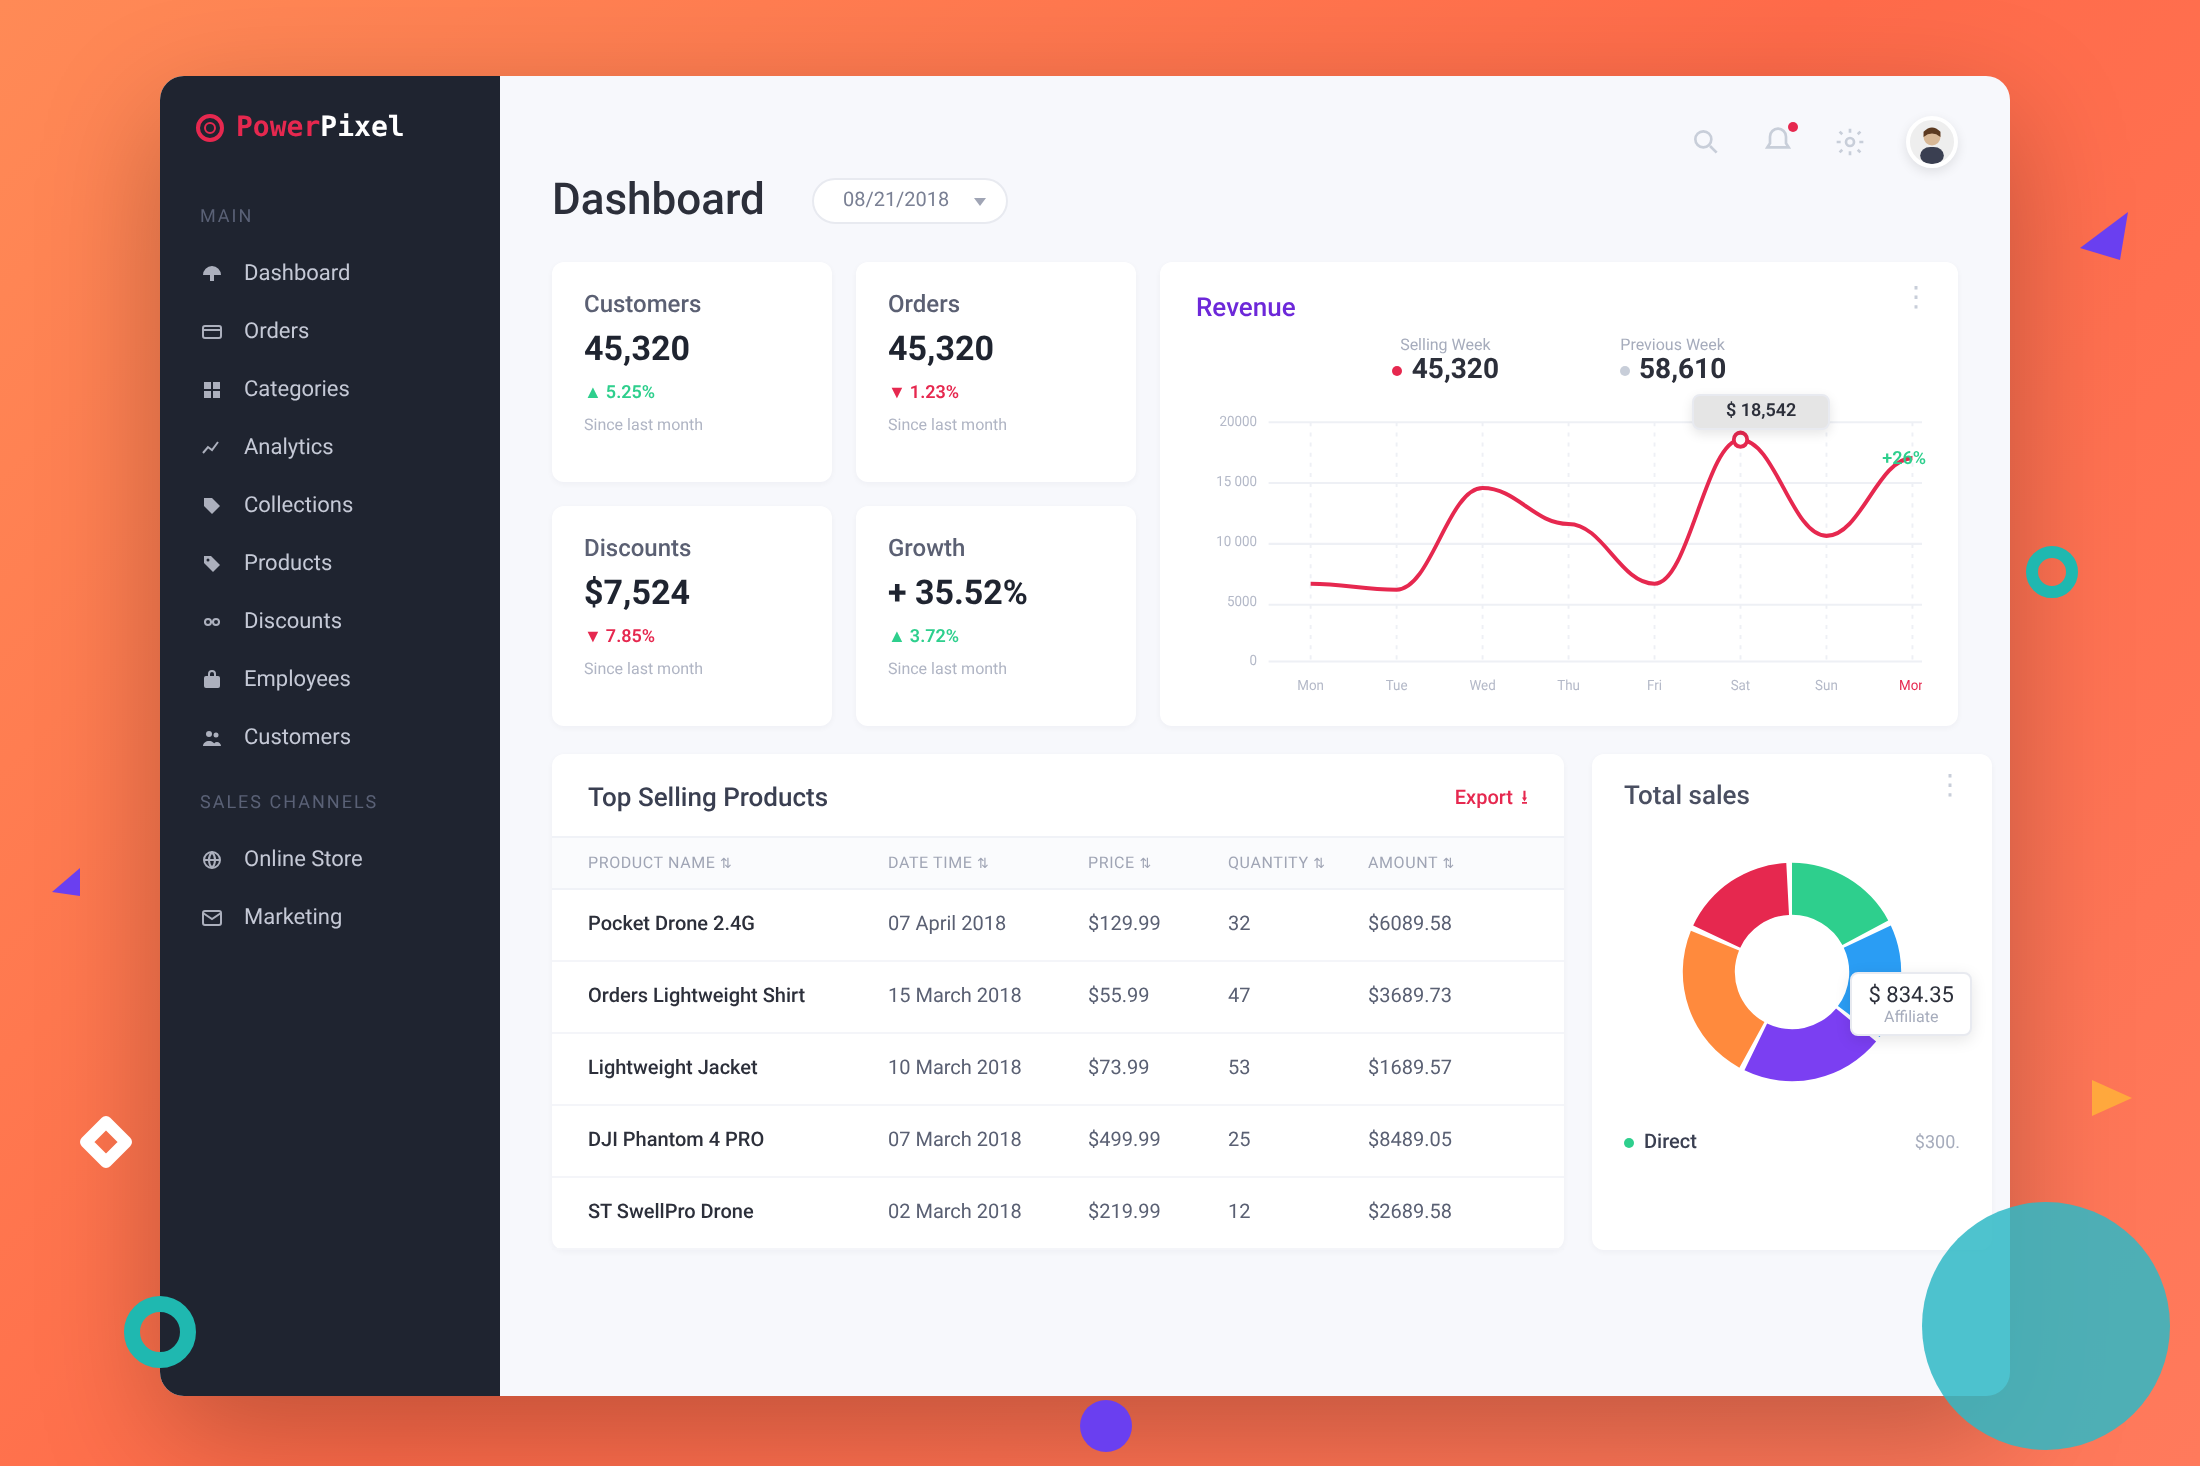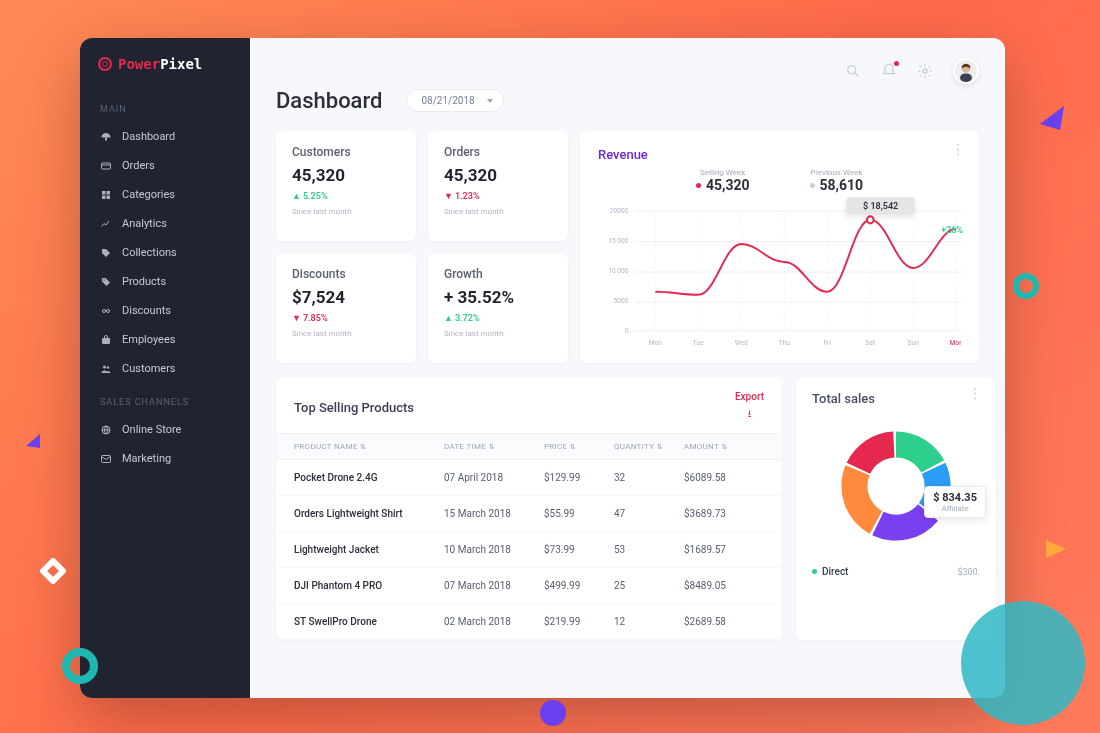--- a/index.html
+++ b/index.html
@@ -182,21 +182,21 @@
   gap: 14px;
 }
 .table-card { padding: 0; }
 .table-head {
   display: flex;
   justify-content: space-between;
   align-items: center;
   padding: 14px 18px 10px 18px;
 }
 .table-title { font-size: 13px; color: #3a3f51; font-weight: 500; }
-.export-link { font-size: 10px; color: #e6284f; font-weight: 500; display: flex; align-items: center; gap: 4px; flex-direction: column; }
+.export-link { font-size: 10px; color: #e6284f; font-weight: 500; display: flex; align-items: center; gap: 4px; }
 .thead {
   display: grid;
   grid-template-columns: 150px 100px 70px 70px 80px;
   padding: 8px 18px;
   background: #fafbfd;
   border-top: 1px solid #f0f2f7;
   border-bottom: 1px solid #f0f2f7;
 }
 .th { font-size: 8px; color: #a0a5b5; text-transform: uppercase; letter-spacing: 0.3px; }
 .trow {
@@ -215,21 +215,21 @@
   position: absolute;
   right: -6px;
   top: 70px;
   background: #fff;
   border: 1px solid #e8eaf0;
   border-radius: 4px;
   padding: 4px 8px;
   box-shadow: 0 2px 8px rgba(0,0,0,0.1);
   text-align: center;
 }
-.donut-tooltip .val { font-size: 11px; font-weight: 700; color: #2c2f3a; }
+.donut-tooltip .val { font-size: 11px; font-weight: 400; color: #2c2f3a; }
 .donut-tooltip .lbl { font-size: 8px; color: #a6acbc; }
 .sales-legend-row { display: flex; justify-content: space-between; align-items: center; font-size: 10px; margin-top: 10px; }
 .sl-left { display: flex; align-items: center; gap: 5px; color: #3a3f51; font-weight: 500; }
 .sl-dot { width: 5px; height: 5px; border-radius: 50%; background: #2ecf8d; }
 .sl-right { color: #a6acbc; font-size: 9px; }
 
 
 .deco { position: absolute; pointer-events: none; }
 </style>
 </head>

